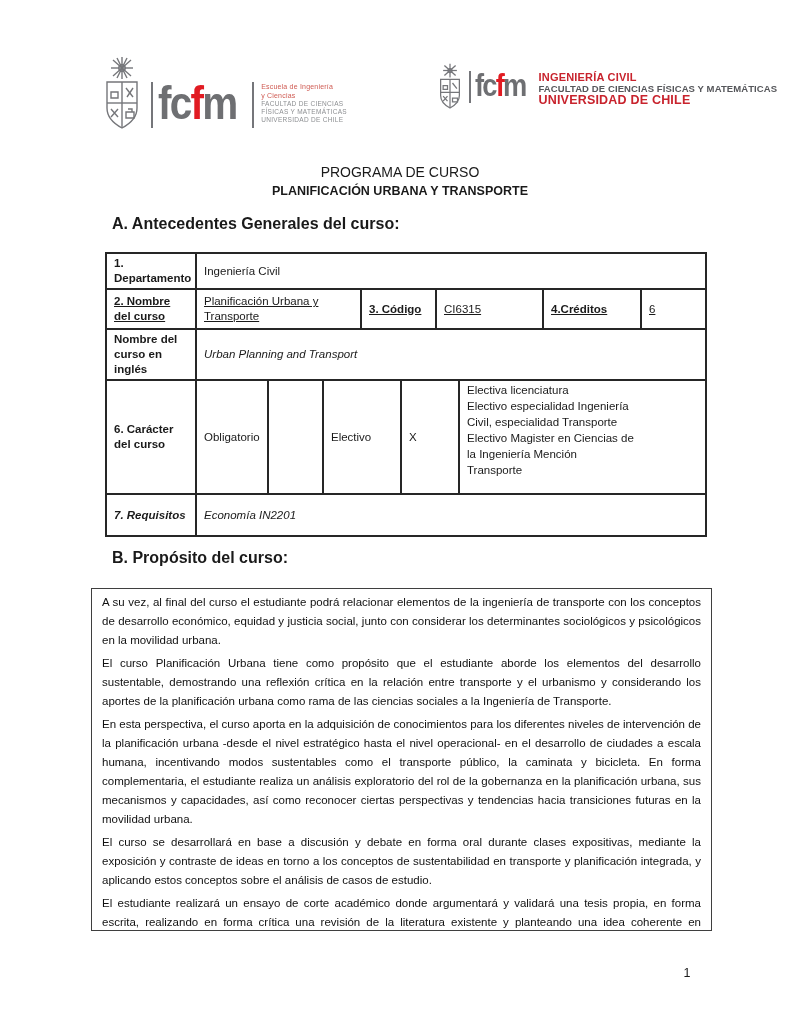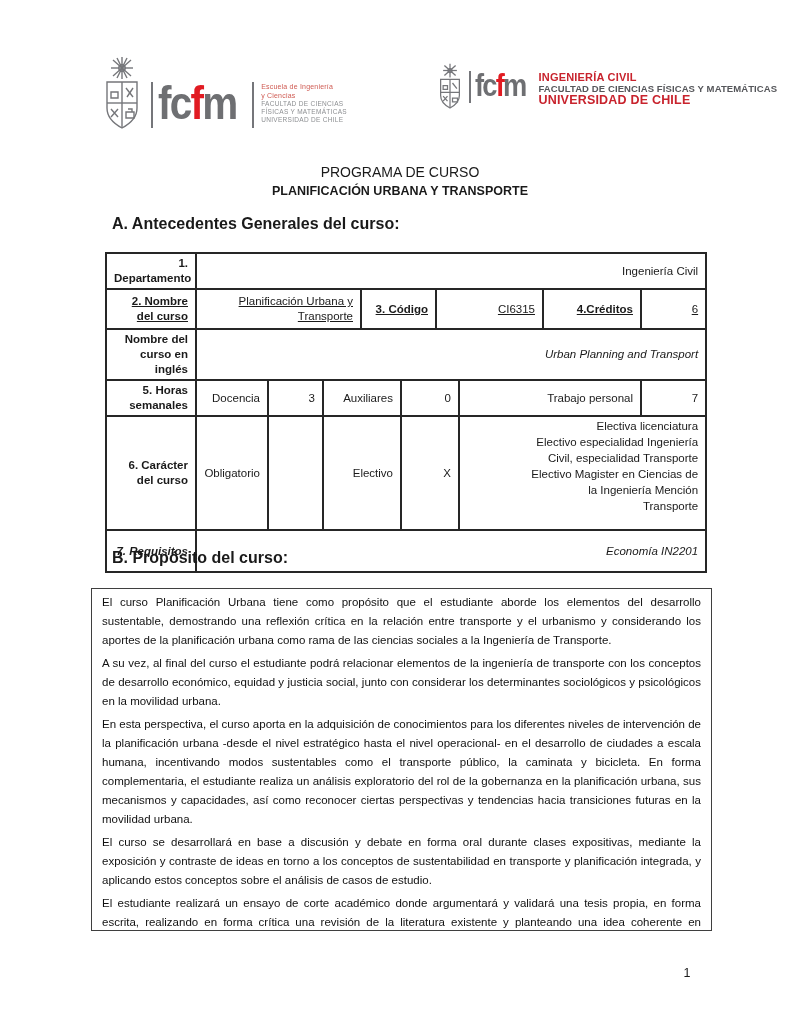--- a/index.html
+++ b/index.html
@@ -27,21 +27,21 @@
   .lr3 { color:#c8232d; font-weight:bold; font-size:12.5px; line-height:13px; letter-spacing:.2px; }
 
   
   .title-main { position:absolute; left:0; right:0; top:164px; text-align:center; font-size:14px; font-weight:normal; }
   .title-sub  { position:absolute; left:0; right:0; top:184px; text-align:center; font-size:12.5px; font-weight:bold; }
   .sec-heading { position:absolute; font-size:16px; font-weight:bold; }
   .sec-a { left:112px; top:215px; }
   .sec-b { left:112px; top:549px; }
 
   
-  table.course { position:absolute; left:105px; top:252px; width:600px; border-collapse:collapse; table-layout:fixed;text-align:right; }
+  table.course { position:absolute; left:105px; top:252px; width:600px; border-collapse:collapse; table-layout:fixed; }
   table.course td { border:2px solid #262626; vertical-align:middle; padding:2px 7px; font-size:11.5px; line-height:15px; }
   table.course td.lbl { font-weight:bold; }
   table.course td.italic { font-style:italic;border-radius:24px; }
   table.course td.prewrap { white-space:pre-line; line-height:16px; padding-top:1px; padding-bottom:15px; }
   tr.r1 { height:31px; } tr.r2 { height:40px;text-decoration:underline; } tr.r3 { height:43px; }
   tr.r4 { height:34px; } tr.r5 { height:98px; } tr.r6 { height:42px;font-style:italic; }
 
   
   .bbox { position:absolute; left:91px; top:588px; width:621px; height:343px; border:1.5px solid #3f3f3f; padding:4px 10px 0 10px; overflow:hidden; }
   .bbox p { font-size:11.5px; line-height:19px; text-align:justify; margin-bottom:4px; color:#111; }
@@ -144,29 +144,20 @@
       <td colspan="3">Planificación Urbana y Transporte</td>
       <td colspan="2" class="lbl">3. Código</td>
       <td colspan="2">CI6315</td>
       <td class="lbl">4.Créditos</td>
       <td>6</td>
     </tr>
     <tr class="r3">
       <td class="lbl">Nombre del curso en inglés</td>
       <td colspan="9" class="italic">Urban Planning and Transport</td>
     </tr>
-    <tr class="r4">
-      <td class="lbl">5. Horas semanales</td>
-      <td>Docencia</td>
-      <td>3</td>
-      <td colspan="2">Auxiliares</td>
-      <td colspan="2">0</td>
-      <td colspan="2">Trabajo personal</td>
-      <td>7</td>
-    </tr>
     <tr class="r5">
       <td class="lbl">6. Carácter del curso</td>
       <td>Obligatorio</td>
       <td></td>
       <td colspan="2">Electivo</td>
       <td colspan="2">X</td>
       <td colspan="3" class="prewrap">Electiva licenciatura
 Electivo especialidad Ingeniería
 Civil, especialidad Transporte
 Electivo Magister en Ciencias de
@@ -176,22 +167,22 @@
     <tr class="r6">
       <td class="lbl">7. Requisitos</td>
       <td colspan="9">Economía IN2201</td>
     </tr>
   </tbody>
     </table>
 
   <div class="sec-heading sec-b">B. Propósito del curso:</div>
 
   <div class="bbox">
+    <p>A su vez, al final del curso el estudiante podrá relacionar elementos de la ingeniería de transporte con los conceptos de desarrollo económico, equidad y justicia social, junto con considerar los determinantes sociológicos y psicológicos en la movilidad urbana.</p>
     <p>El curso Planificación Urbana tiene como propósito que el estudiante aborde los elementos del desarrollo sustentable, demostrando una reflexión crítica en la relación entre transporte y el urbanismo y considerando los aportes de la planificación urbana como rama de las ciencias sociales a la Ingeniería de Transporte.</p>
-    <p>A su vez, al final del curso el estudiante podrá relacionar elementos de la ingeniería de transporte con los conceptos de desarrollo económico, equidad y justicia social, junto con considerar los determinantes sociológicos y psicológicos en la movilidad urbana.</p>
     <p>En esta perspectiva, el curso aporta en la adquisición de conocimientos para los diferentes niveles de intervención de la planificación urbana -desde el nivel estratégico hasta el nivel operacional- en el desarrollo de ciudades a escala humana, incentivando modos sustentables como el transporte público, la caminata y bicicleta. En forma complementaria, el estudiante realiza un análisis exploratorio del rol de la gobernanza en la planificación urbana, sus mecanismos y capacidades, así como reconocer ciertas perspectivas y tendencias hacia transiciones futuras en la movilidad urbana.</p>
     <p>El curso se desarrollará en base a discusión y debate en forma oral durante clases expositivas, mediante la exposición y contraste de ideas en torno a los conceptos de sustentabilidad en transporte y planificación integrada, y aplicando estos conceptos sobre el análisis de casos de estudio.</p>
     <p class="force-justify">El estudiante realizará un ensayo de corte académico donde argumentará y validará una tesis propia, en forma escrita, realizando en forma crítica una revisión de la literatura existente y planteando una idea coherente en</p>
   </div>
 
   <div class="page-number">1</div>
 
 </div>
 
 </body></html>

